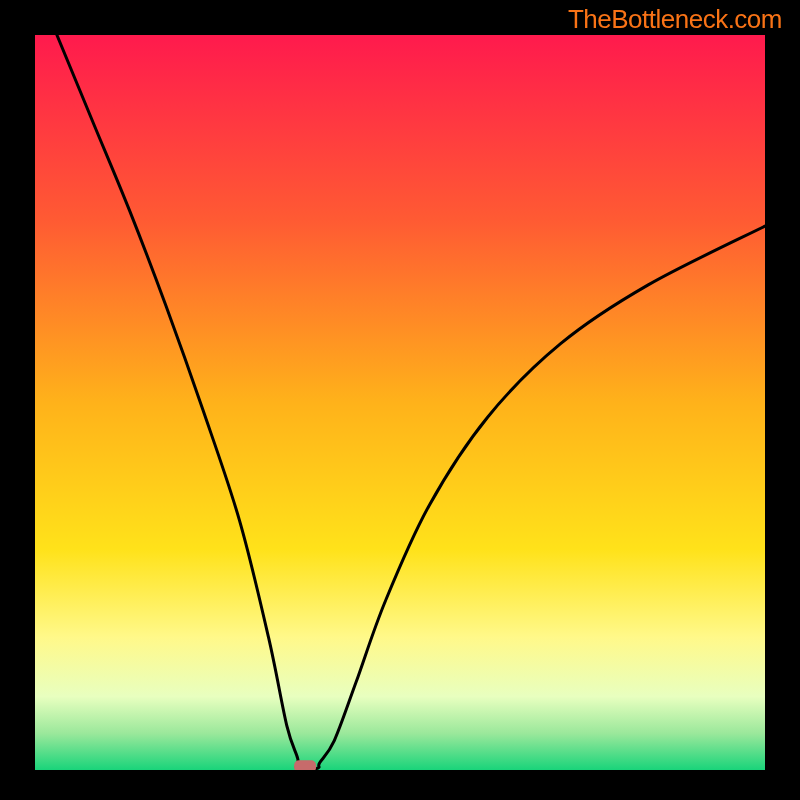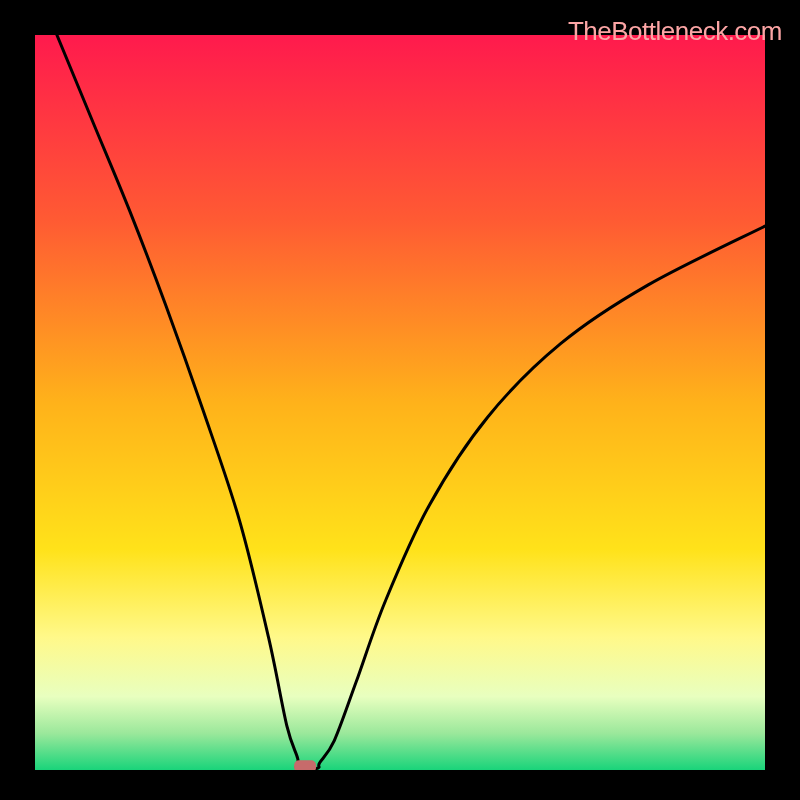--- a/index.html
+++ b/index.html
@@ -11,23 +11,23 @@
     overflow: hidden;
     font-family: Arial, Helvetica, sans-serif;
   }
   .frame {
     position: relative;
     width: 800px;
     height: 800px;
   }
   .attribution {
     position: absolute;
-    top: 16px;
+    top: 4px;
     right: 18px;
-    color: #fca5a5;
+    color: #f97316;
     font-size: 26px;
     font-weight: 400;
     letter-spacing: -0.5px;
   }
   svg {
     position: absolute;
     left: 0;
     top: 0;
   }
 </style>

